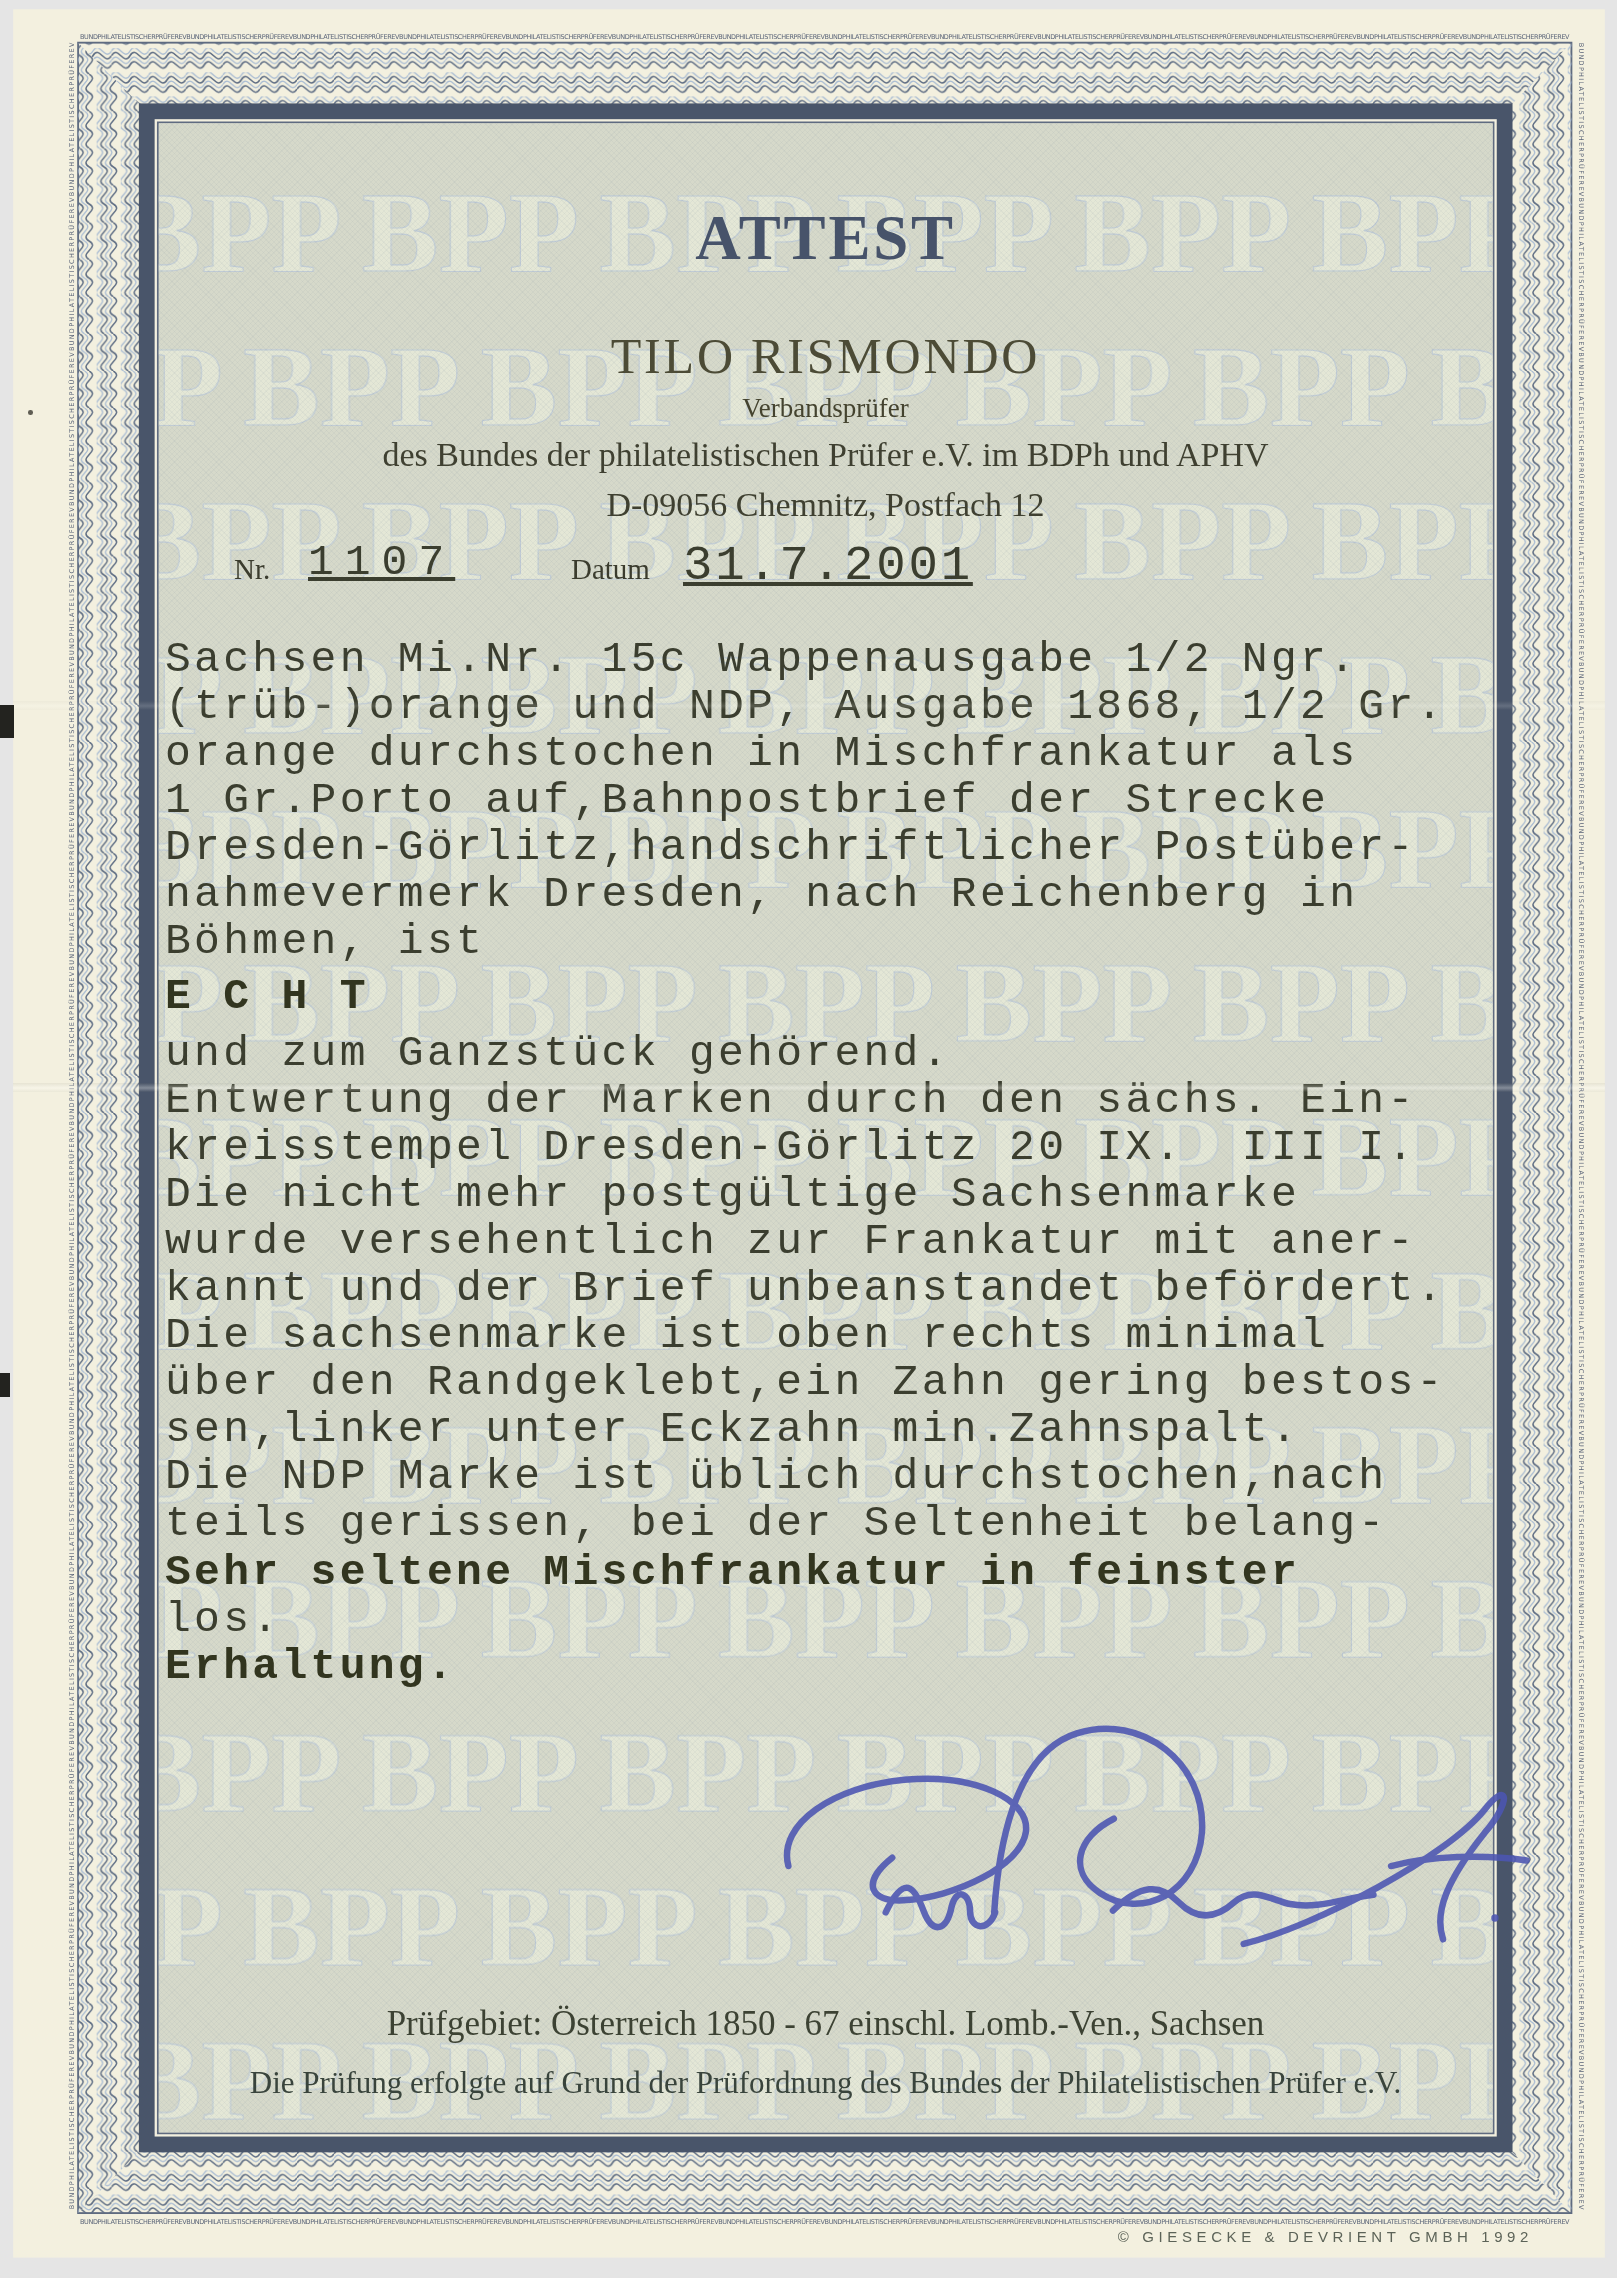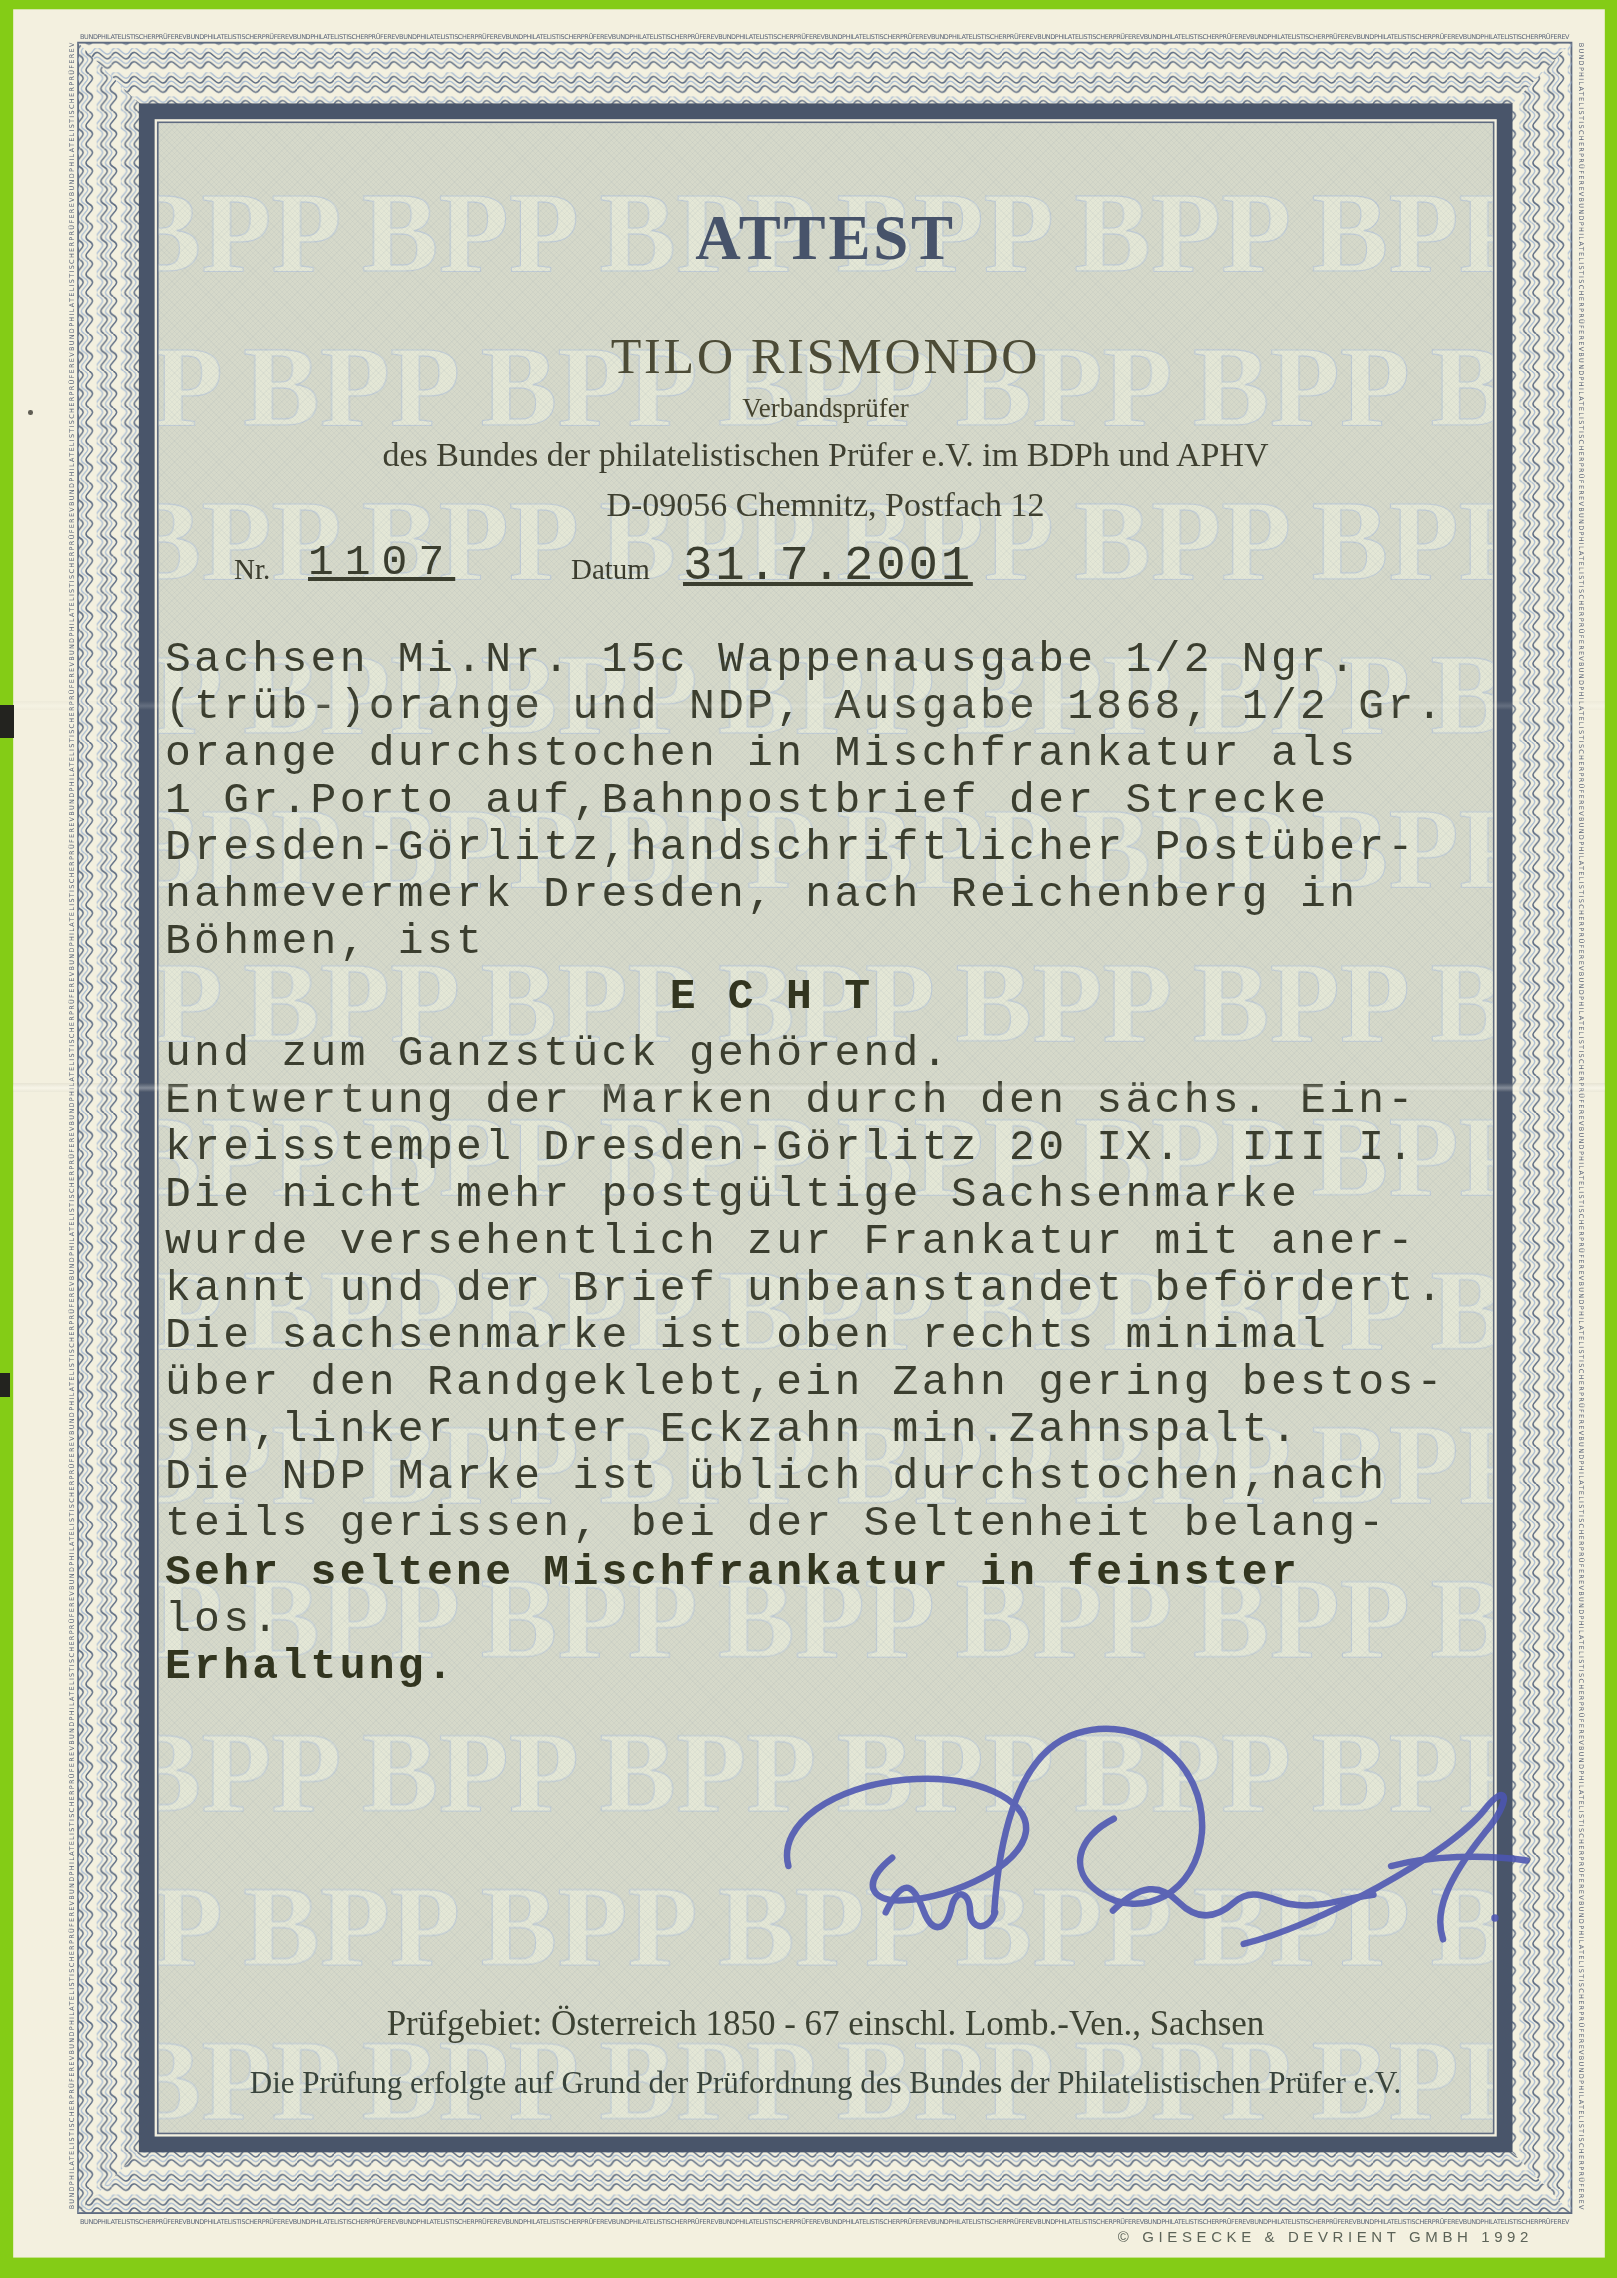--- a/index.html
+++ b/index.html
@@ -1,36 +1,36 @@
 <!DOCTYPE html>
 <html style="font-size:15px"><head>
 <meta charset="utf-8">
 <style>
   html,body{margin:0;padding:0;background:#4b4b49;}
-  .page{position:relative;width:1618px;height:2278px;background:#84cc16;overflow:hidden;
+  .page{position:relative;width:1618px;height:2278px;background:#e5e5e5;overflow:hidden;
         font-family:"Liberation Serif","DejaVu Serif",serif;}
   .abs{position:absolute;}
   .paper-svg{position:absolute;left:0;top:0;}
   
   .t-center{left:0;width:1651px;text-align:center;}
   .title{top:202px;font-size:63px;font-weight:600;letter-spacing:2.8px;color:#47536a;}
   .name{top:327px;font-size:50px;font-weight:500;letter-spacing:2.8px;color:#4c4b36;}
   .role{top:393px;font-size:27px;color:#44432f;}
   .assoc{top:436px;font-size:34px;color:#3f4031;}
   .addr{top:486px;font-size:34px;color:#3f4031;}
   .serif-label{font-size:29px;color:#3b3c2e;}
   .mono{font-family:"Liberation Mono","DejaVu Sans Mono",monospace;color:#3b3e2f;text-decoration:underline;}
   .num{font-size:43px;letter-spacing:11px;}
   .date{font-size:49px;letter-spacing:2.8px;}
   .bodyblock{left:165px;top:636px;width:1343px;}
   .bline{font-family:"Liberation Mono","DejaVu Sans Mono",monospace;
          font-size:43px;line-height:47px;letter-spacing:3.3px;
          color:#3b3e2f;white-space:pre;}
   .bbold{font-weight:bold;color:#32351f;}
-  .verdict{text-align:center;margin:8.3px 130px 9.3px 0;}
+  .verdict{margin:8.3px 130px 9.3px 0;}
   .concl{margin-top:2.8px;}
   .pruef{top:2004px;font-size:35px;color:#3c4233;}
   .legal{top:2065px;font-size:31px;color:#39443c;}
   .imprint{top:2228px;left:928px;width:605px;text-align:right;
            font-family:"Liberation Sans","DejaVu Sans",sans-serif;
            font-size:15px;letter-spacing:4.6px;color:#5c6358;}
   
   .hatch{left:159px;top:123px;width:1334px;height:2009px;
     background-image:repeating-linear-gradient(45deg,rgba(100,120,145,.06) 0 0.9px,transparent 0.9px 3.7px),
                      repeating-linear-gradient(-45deg,rgba(100,120,145,.06) 0 0.9px,transparent 0.9px 3.7px);}

